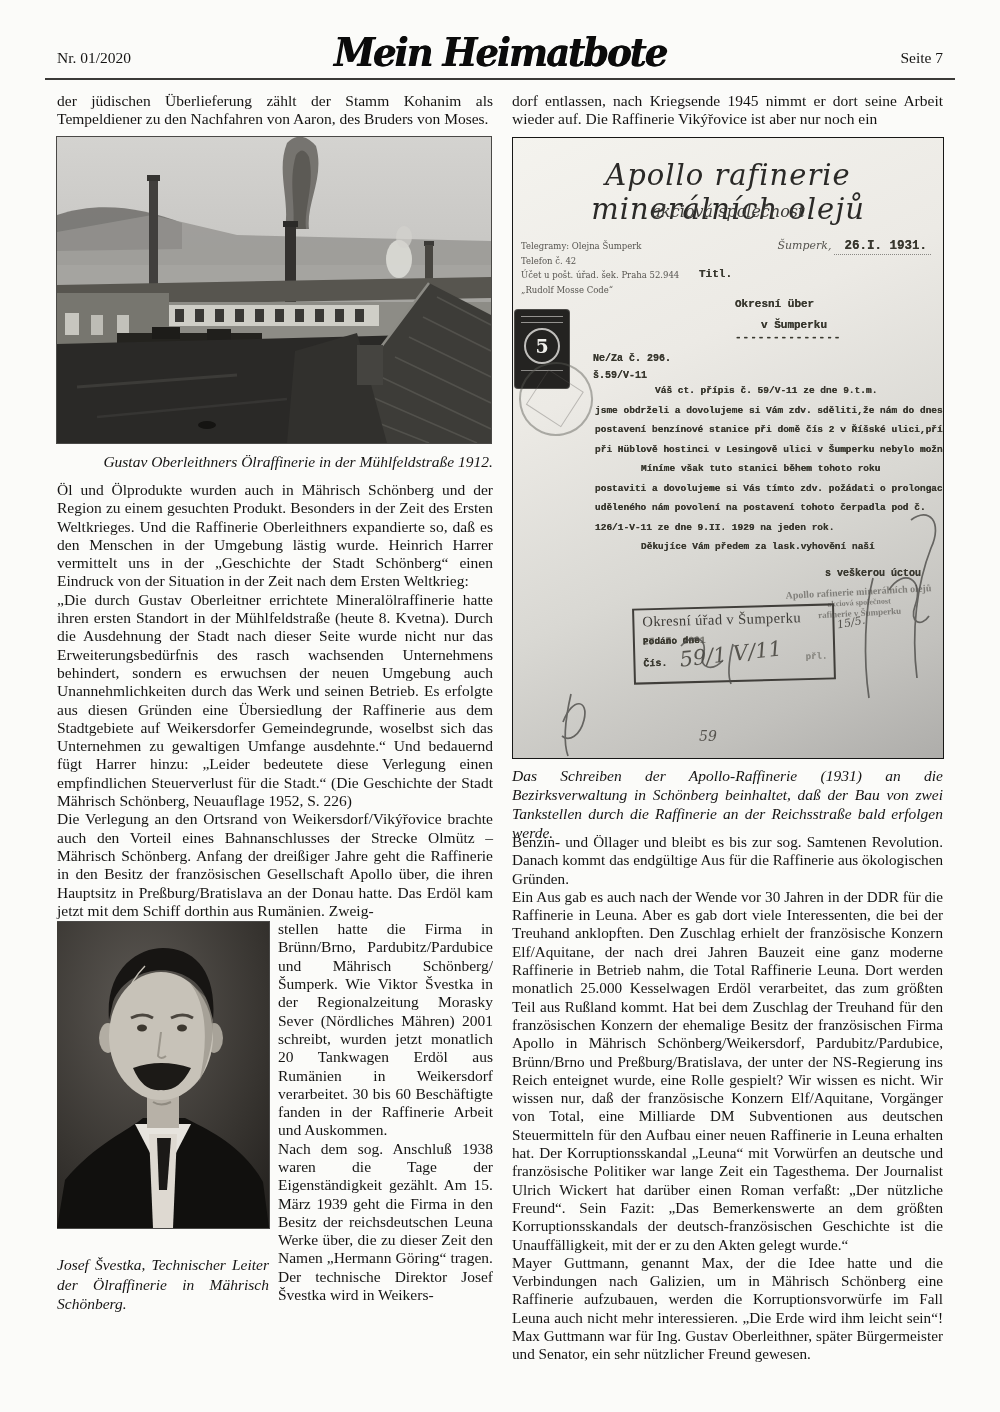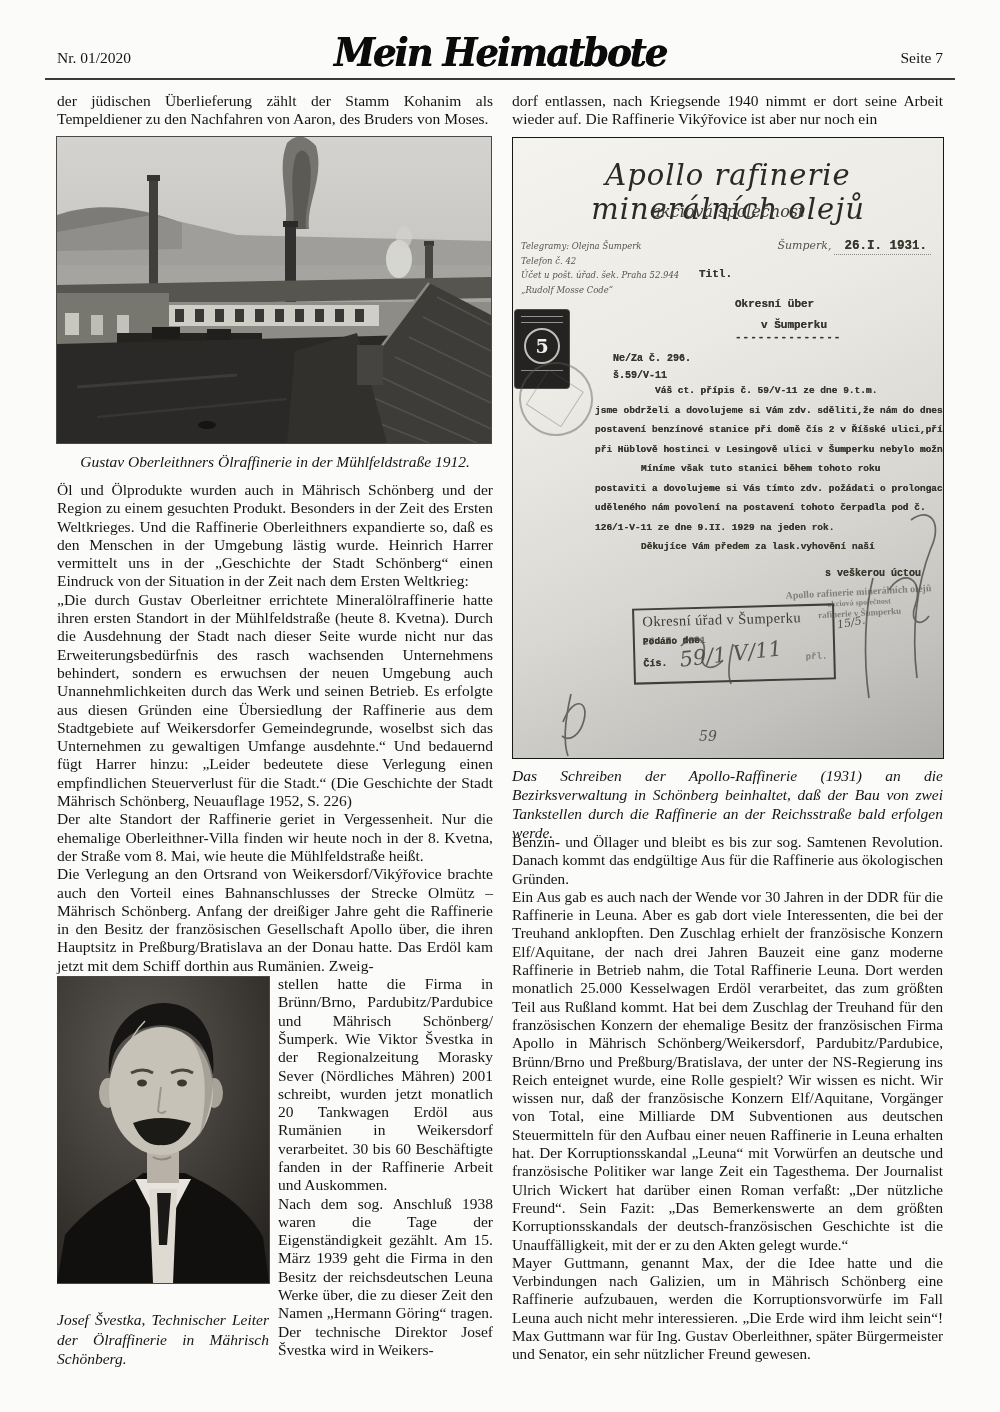--- a/index.html
+++ b/index.html
@@ -14,50 +14,50 @@
             transform:scaleY(1.08);color:#0b0b0b;text-shadow:0.6px 0 0 #0b0b0b;}
   .hdr-rule{left:45px;right:45px;top:78px;border-top:2.5px solid #3b3a38;height:0;}
   
   .bodytext{font-size:15.5px;line-height:18.3px;text-align:justify;}
   .bodytext p{margin:0;}
   .caption{font-style:italic;font-size:15.5px;line-height:19px;text-align:justify;}
   
   .intro-left{left:57px;top:92px;width:436px;}
   .intro-right{left:512px;top:92px;width:431px;}
   .photo-box{left:57px;top:137px;width:434px;height:306px;outline:1px solid #4a4947;}
-  .photo-caption{left:57px;top:452px;width:436px;text-align:center;}
+  .photo-caption{left:57px;top:452px;width:436px;text-align:right;}
   .left-body{left:57px;top:481px;width:436px;}
   .wrapzone{overflow:hidden;}
   .portrait-fig{float:left;width:212px;margin:2px 9px 40px 0;}
   .portrait-fig svg{display:block;outline:1px solid #4a4947;}
   .portrait-caption{font-style:italic;font-size:15.5px;line-height:19.5px;text-align:justify;
                     margin-top:27px;}
   .right-caption{left:512px;top:766px;width:431px;}
   .right-body{left:512px;top:833px;width:431px;font-size:15.2px;}
   
   .letter{left:512px;top:137px;width:430px;height:620px;border:1px solid #171716;
           background:linear-gradient(155deg,#f4f3ee 0%,#eceae5 35%,#d9d8d3 62%,#c2c1bd 85%,#aeadaa 100%);
           overflow:hidden;}
   .letter *{position:absolute;}
   .lh-title{top:20px;left:0;right:0;text-align:center;font-family:"DejaVu Serif",serif;
             font-style:italic;font-size:29px;color:#2a2927;letter-spacing:1px;}
   .lh-sub{top:64px;left:0;right:0;text-align:center;font-family:"DejaVu Serif",serif;
           font-style:italic;font-size:16px;color:#3a3936;}
-  .lh-contacts{top:101px;left:8px;font-family:"DejaVu Serif",serif;font-style:italic;
+  .lh-contacts{top:101px;left:8px;font-family:"DejaVu Serif",serif;
                font-size:8.5px;line-height:14.5px;color:#56544f;white-space:pre-line;position:absolute;}
   .lh-dateline{top:100px;right:12px;font-size:12px;margin-left:44px;}
   .script{font-family:"DejaVu Serif",serif;font-style:italic;color:#56544f;}
   .typed{font-family:"Liberation Mono",monospace;font-weight:bold;color:#39382f;
          text-shadow:0 0 .4px #39382f;}
   .lt-date{font-size:12.5px;border-bottom:1px dotted #8a8884;padding:0 4px 1px 10px;}
   .lt-titl{top:130px;left:186px;font-size:11px;}
   .lt-addr1{top:160px;left:222px;font-size:11px;}
   .lt-addr2{top:181px;left:248px;font-size:11px;}
   .lt-dash{top:193px;left:222px;font-size:11px;letter-spacing:1px;}
-  .lt-refs{top:212px;left:80px;font-size:10px;line-height:17px;white-space:pre-line;margin-left:20px;}
+  .lt-refs{top:212px;left:80px;font-size:10px;line-height:17px;white-space:pre-line;}
   .lt-body{top:243px;left:82px;width:356px;font-size:9.5px;line-height:19.5px;position:absolute;}
   .lt-body div{position:static;}
   .ind1{padding-left:60px;}
   .ind2{padding-left:46px;}
   .lt-closing{top:430px;right:22px;font-size:10px;}
   .companystamp{top:446px;right:4px;width:160px;text-align:center;transform:rotate(-3deg);
                 color:#4e4c47;opacity:.6;font-family:"Liberation Serif",serif;font-weight:bold;
                 line-height:11px;}
   .companystamp .c1{position:static;font-size:10px;}
   .companystamp .c2{position:static;font-size:8px;display:block;}
@@ -92,21 +92,21 @@
 </style>
 </head>
 <body>
 
 <div class="abs hdr-issue">Nr. 01/2020</div>
 <div class="abs masthead">Mein Heimatbote</div>
 <div class="abs hdr-page">Seite 7</div>
 <div class="abs hdr-rule"></div>
 
 <div class="abs bodytext intro-left">der jüdischen Überlieferung zählt der Stamm Kohanim als Tempeldiener zu den Nachfahren von Aaron, des Bruders von Moses.</div>
-<div class="abs bodytext intro-right">dorf entlassen, nach Kriegsende 1940 nimmt er dort seine Arbeit wieder auf. Die Raffinerie Vikýřovice ist aber nur noch ein</div>
+<div class="abs bodytext intro-right">dorf entlassen, nach Kriegsende 1945 nimmt er dort seine Arbeit wieder auf. Die Raffinerie Vikýřovice ist aber nur noch ein</div>
 
 <div class="abs photo-box">
   <svg width="434" height="306" viewBox="0 0 434 306">
     <defs>
       <linearGradient id="sky" x1="0" y1="0" x2="0" y2="1">
         <stop offset="0" stop-color="#d4d3d0"></stop>
           <stop offset="1" stop-color="#b3b2af"></stop>
       </linearGradient>
     </defs>
     <rect x="0" y="0" width="434" height="306" fill="url(#sky)"></rect>
@@ -161,21 +161,20 @@
     </g>
     <polygon points="230,306 238,214 300,196 330,306" fill="#31302d"></polygon>
     <rect x="300" y="208" width="26" height="40" fill="#454440"></rect>
   </svg>
 </div>
 <div class="abs caption photo-caption">Gustav Oberleithners Ölraffinerie in der Mühlfeldstraße 1912.</div>
 
 <div class="abs bodytext left-body">
   <p>Öl und Ölprodukte wurden auch in Mährisch Schönberg und der Region zu einem gesuchten Produkt. Besonders in der Zeit des Ersten Weltkrieges. Und die Raffinerie Oberleithners expandierte so, daß es den Menschen in der Umgebung lästig wurde. Heinrich Harrer vermittelt uns in der „Geschichte der Stadt Schönberg“ einen Eindruck von der Situation in der Zeit nach dem Ersten Weltkrieg:</p>
   <p>„Die durch Gustav Oberleitner errichtete Mineralölraffinerie hatte ihren ersten Standort in der Mühlfeldstraße (heute 8. Kvetna). Durch die Ausdehnung der Stadt nach dieser Seite wurde nicht nur das Erweiterungsbedürfnis des rasch wachsenden Unternehmens behindert, sondern es erwuchsen der neuen Umgebung auch Unannehmlichkeiten durch das Werk und seinen Betrieb. Es erfolgte aus diesen Gründen eine Übersiedlung der Raffinerie aus dem Stadtgebiete auf Weikersdorfer Gemeindegrunde, woselbst sich das Unternehmen zu gewaltigen Umfange ausdehnte.“ Und bedauernd fügt Harrer hinzu: „Leider bedeutete diese Verlegung einen empfindlichen Steuerverlust für die Stadt.“ (Die Geschichte der Stadt Mährisch Schönberg, Neuauflage 1952, S. 226)</p>
-  <p>Der alte Standort der Raffinerie geriet in Vergessenheit. Nur die ehemalige Oberleithner-Villa finden wir heute noch in der 8. Kvetna, der Straße vom 8. Mai, wie heute die Mühlfeldstraße heißt.</p>
   <p>Die Verlegung an den Ortsrand von Weikersdorf/Vikýřovice brachte auch den Vorteil eines Bahnanschlusses der Strecke Olmütz –Mährisch Schönberg. Anfang der dreißiger Jahre geht die Raffinerie in den Besitz der französischen Gesellschaft Apollo über, die ihren Hauptsitz in Preßburg/Bratislava an der Donau hatte. Das Erdöl kam jetzt mit dem Schiff dorthin aus Rumänien. Zweig-</p>
   <div class="wrapzone">
     <span class="portrait-fig">
       <svg width="212" height="306" viewBox="0 0 212 306">
         <defs>
           <radialGradient id="pbg" cx="0.4" cy="0.28" r="1.1">
             <stop offset="0" stop-color="#5c5853"></stop>
               <stop offset="0.55" stop-color="#36332f"></stop>
             <stop offset="1" stop-color="#161412"></stop>
           </radialGradient>

